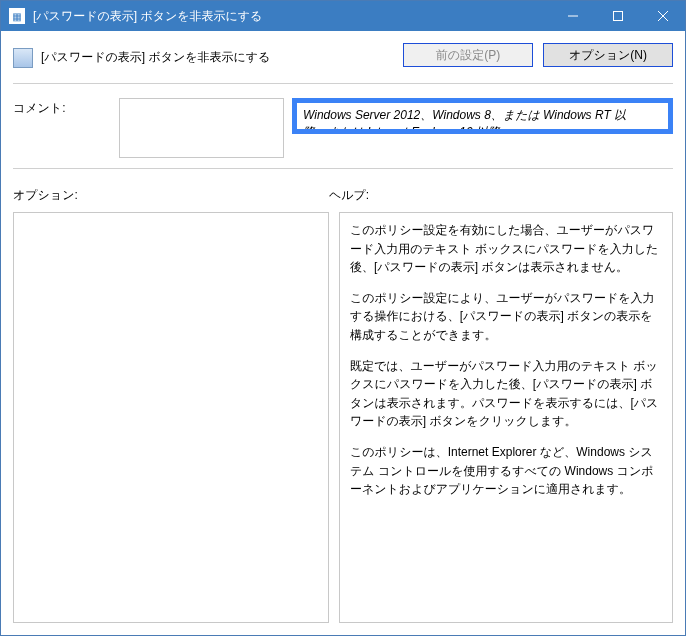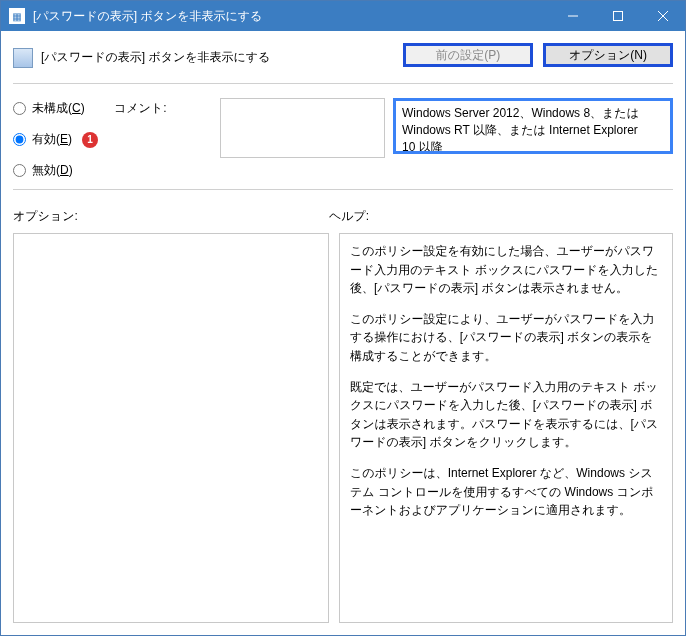--- a/index.html
+++ b/index.html
@@ -7,35 +7,35 @@
 .titlebar { height: 30px; background: #3b7dc2; color: #fff; display: flex; align-items: center; padding-left: 8px; }
 .titlebar .icon { width: 16px; height: 16px; background: #fff; margin-right: 8px; display: flex; align-items: center; justify-content: center; font-size: 10px; color: #3b7dc2; }
 .titlebar .title { flex: 1; font-size: 12px; }
 .winbtns { display: flex; height: 100%; }
 .winbtn { width: 45px; height: 100%; display: flex; align-items: center; justify-content: center; color: #fff; cursor: pointer; }
 .content { flex: 1; padding: 10px 12px 12px 12px; display: flex; flex-direction: column; gap: 8px; }
 .header-row { display: flex; align-items: center; gap: 8px; }
 .header-icon { width: 20px; height: 20px; background: linear-gradient(#d9e7f7,#a8c5e8); border: 1px solid #7a9cc2; margin-top: 2px; }
 .header-title { font-size: 12px; flex: 1; }
 .nav-row { display: flex; gap: 10px; justify-content: flex-end; margin-top: 2px; margin-bottom: 6px; }
-.nav-btn { min-width: 130px; height: 24px; border: 3px solid #1d4ed8; background: #e1e1e1; font-size: 12px; padding: 0 10px; cursor: pointer; }
+.nav-btn { min-width: 130px; height: 24px; border: 1px solid #1d4ed8; background: #e1e1e1; font-size: 12px; padding: 0 10px; cursor: pointer; }
 .nav-btn.disabled { color: #888; background: #f0f0f0; cursor: default; }
 .hr { border: none; border-top: 1px solid #d0d0d0; margin: 2px 0 6px 0; }
 .body-grid { display: flex; gap: 16px; }
 .radios { display: flex; flex-direction: column; gap: 14px; padding-top: 2px; white-space: nowrap; }
 .radio-row { display: flex; align-items: center; gap: 6px; position: relative; }
 .radio-row input { margin: 0; }
 .radio-row label { cursor: pointer; }
 .radio-row label u { text-decoration: underline; }
 .badge { width: 16px; height: 16px; border-radius: 50%; background: #d33; color: #fff; font-size: 10px; font-weight: bold; display: inline-flex; align-items: center; justify-content: center; margin-left: 4px; }
 .right-col { flex: 1; display: flex; flex-direction: row; gap: 8px; }
 .field-row { display: flex; gap: 6px; align-items: flex-start; }
 .field-row .lbl { width: 100px; text-align: left; padding-top: 2px; }
 .comment-box { flex: 1; height: 60px; border: 1px solid #c8c8c8; background: #fff; padding: 4px; font-family: inherit; font-size: 12px; resize: none; }
-.version-box { flex: 1; height: 56px; border: 3px solid #3b82f6; background: #fff; padding: 4px 18px 4px 6px; font-size: 12px; overflow-y: auto; position: relative; }
+.version-box { flex: 1; height: 36px; border: 5px solid #3b82f6; background: #fff; padding: 4px 18px 4px 6px; font-size: 12px; overflow-y: auto; position: relative; font-style: italic; }
 .panels-labels { display: flex; margin-top: 4px; }
 .panels-labels .lbl { font-size: 12px; }
 .panels-labels .left { width: 316px; }
 .panels { display: flex; gap: 10px; flex: 1; min-height: 0; }
 .panel { border: 1px solid #c8c8c8; background: #fff; padding: 8px 10px; overflow-y: auto; font-size: 12px; }
 .panel.left { width: 316px; }
 .panel.right { flex: 1; line-height: 1.55; }
 .panel.right p { margin-bottom: 12px; }
 ::-webkit-scrollbar { width: 16px; }
 ::-webkit-scrollbar-track { background: #f0f0f0; }
@@ -71,35 +71,20 @@
   <div class="header-row">
     <div class="header-icon"></div>
     <div class="header-title">[パスワードの表示] ボタンを非表示にする</div>
     <div class="nav-row">
       <button class="nav-btn disabled"><span>前の設定(P)</span></button>
       <button class="nav-btn"><span>オプション(N)</span></button>
     </div>
   </div>
   <hr class="hr">
   <div class="body-grid">
-    <div class="radios">
-      <div class="radio-row">
-        <input type="radio" name="st" id="r1" style="">
-        <label for="r1">未構成(<u>C</u>)</label>
-      </div>
-      <div class="radio-row">
-        <input type="radio" name="st" id="r2" checked="" style="">
-        <label for="r2">有効(<u>E</u>)</label>
-        <span class="badge">1</span>
-      </div>
-      <div class="radio-row">
-        <input type="radio" name="st" id="r3" style="">
-        <label for="r3">無効(<u>D</u>)</label>
-      </div>
-    </div>
     <div class="right-col">
       <div class="field-row">
         <div class="lbl">コメント:</div>
         <textarea class="comment-box" style=""></textarea>
       </div>
       <div class="field-row">
         <div class="version-box">Windows Server 2012、Windows 8、または Windows RT 以降、または Internet Explorer 10 以降</div>
       </div>
     </div>
   </div>

